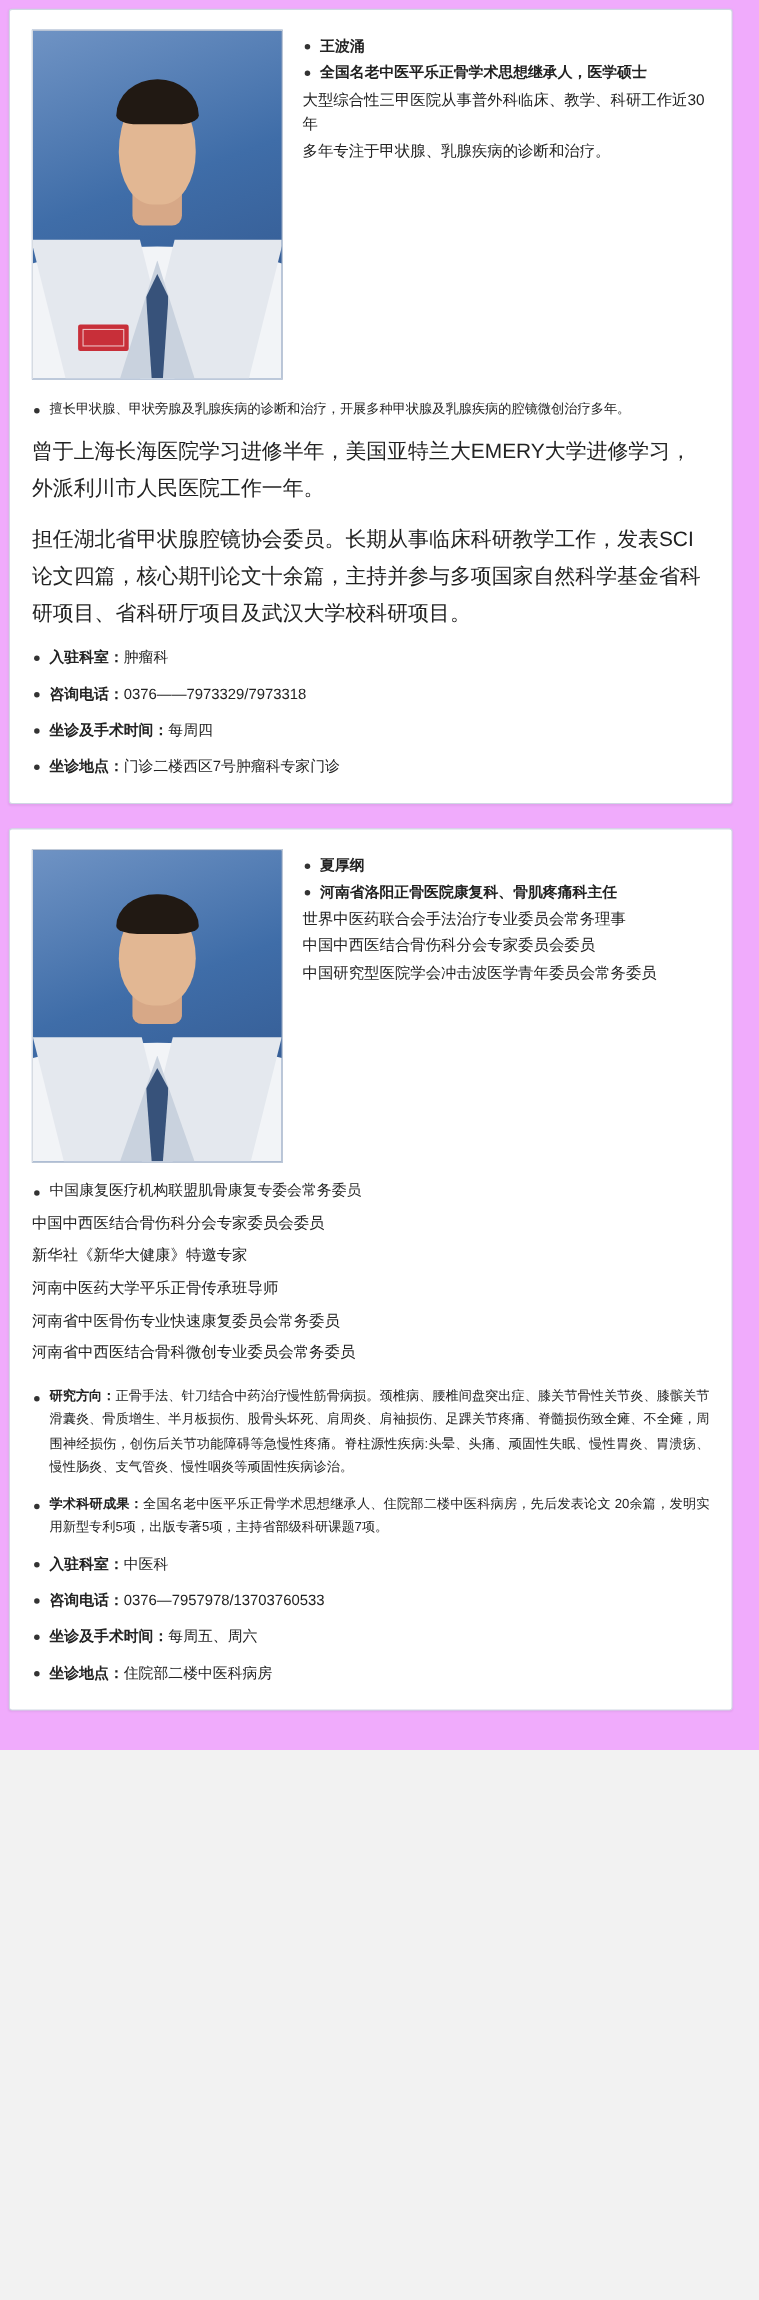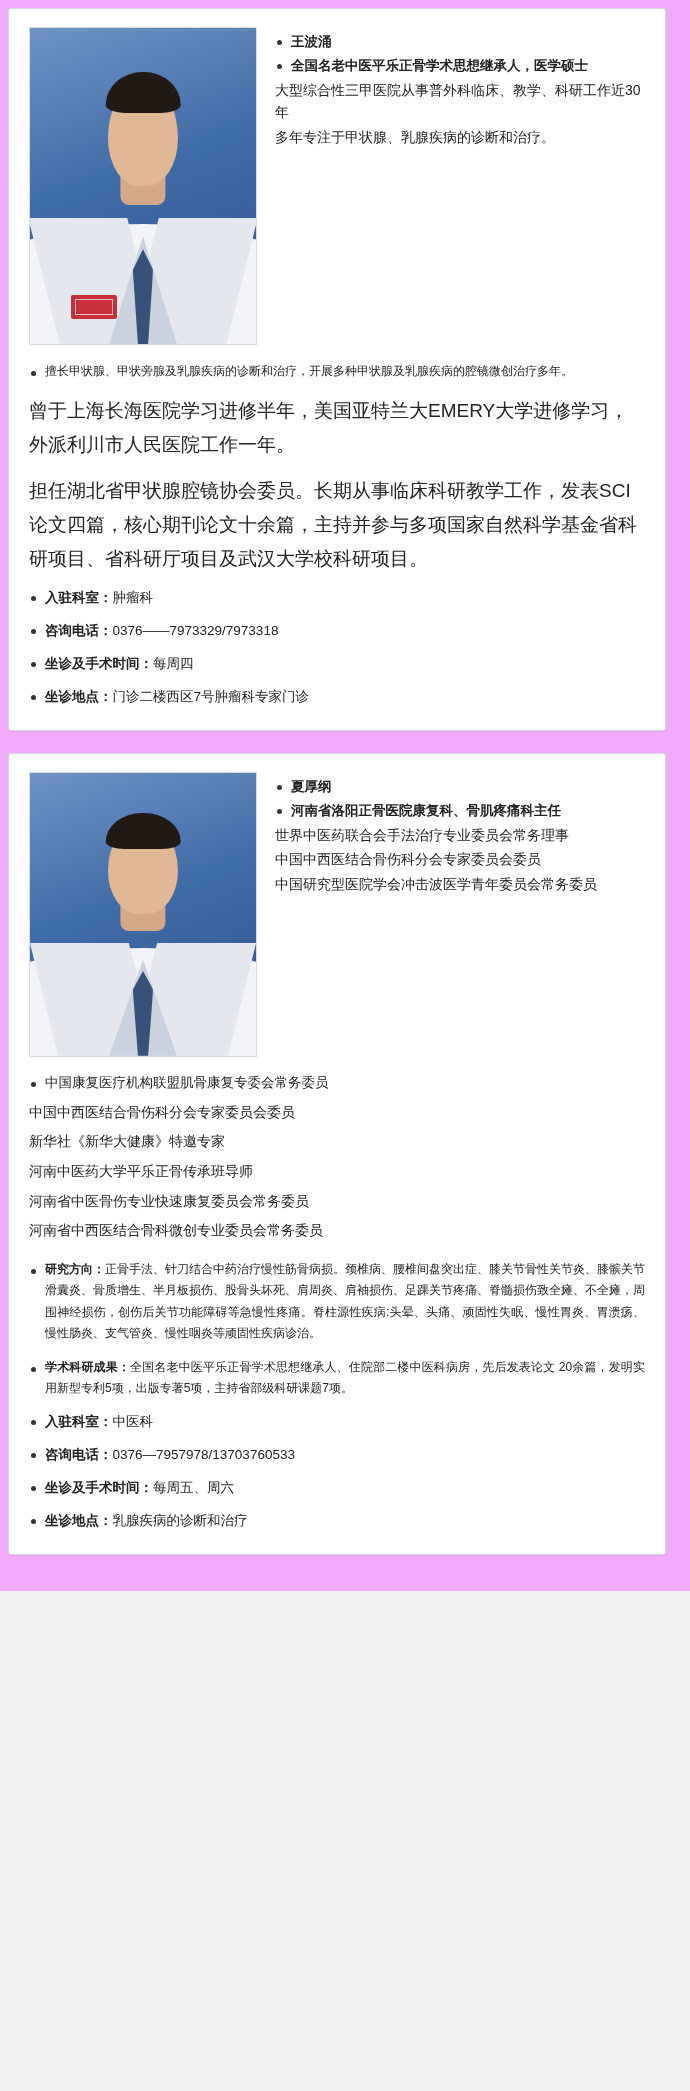--- a/index.html
+++ b/index.html
@@ -272,17 +272,17 @@
 
     <div class="body-block">
       <p class="para-li"><span class="k">研究方向：</span><span>正骨手法、针刀结合中药治疗慢性筋骨病损。颈椎病、腰椎间盘突出症、膝关节骨性关节炎、膝髌关节滑囊炎、骨质增生、半月板损伤、股骨头坏死、肩周炎、肩袖损伤、足踝关节疼痛、脊髓损伤致全瘫、不全瘫，周围神经损伤，创伤后关节功能障碍等急慢性疼痛。脊柱源性疾病:头晕、头痛、顽固性失眠、慢性胃炎、胃溃疡、慢性肠炎、支气管炎、慢性咽炎等顽固性疾病诊治。</span></p>
       <p class="para-li"><span class="k">学术科研成果：</span><span>全国名老中医平乐正骨学术思想继承人、住院部二楼中医科病房，先后发表论文 20余篇，发明实用新型专利5项，出版专著5项，主持省部级科研课题7项。</span></p>
     </div>
 
     <div class="info-list">
       <p class="li"><span class="k">入驻科室：</span><span>中医科</span></p>
       <p class="li"><span class="k">咨询电话：</span><span>0376—7957978/13703760533</span></p>
       <p class="li"><span class="k">坐诊及手术时间：</span><span>每周五、周六</span></p>
-      <p class="li"><span class="k">坐诊地点：</span><span>乳腺疾病的诊断和治疗</span></p>
+      <p class="li"><span class="k">坐诊地点：</span><span>住院部二楼中医科病房</span></p>
     </div>
   </div>
 
 </div>
 
 </body></html>

